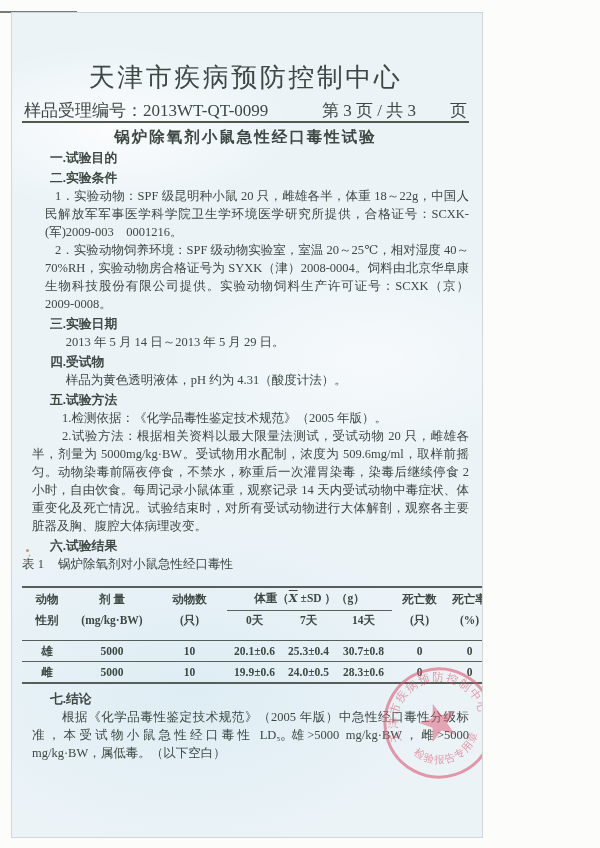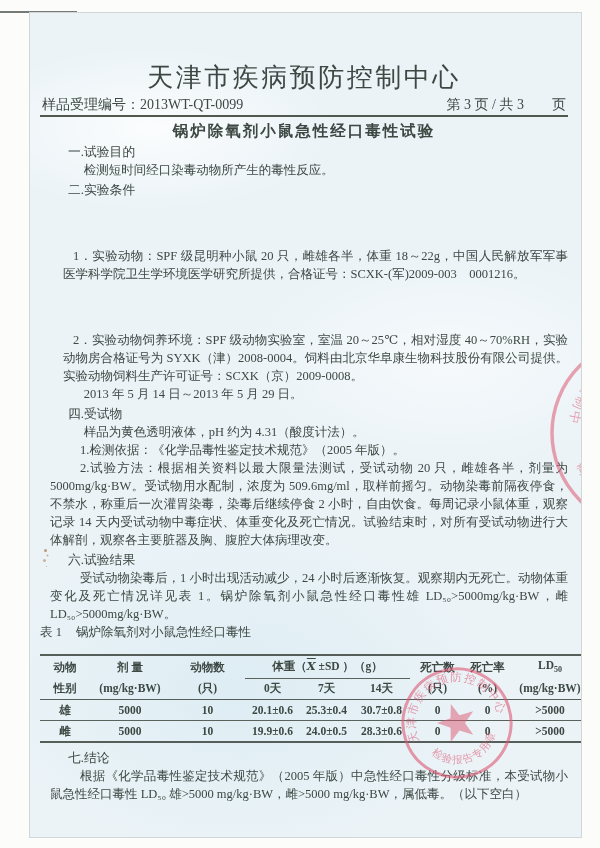--- a/index.html
+++ b/index.html
@@ -4,47 +4,47 @@
 <style>
   html,body{margin:0;padding:0;}
   body{
     width:600px;height:848px;position:relative;overflow:hidden;
     background:#fcfcfb;
     font-family:"Liberation Serif","DejaVu Serif",serif;
     color:#3d4843;
   }
   .scan-line{position:absolute;left:0;top:11px;width:77px;height:2px;background:#767b77;}
   .sheet{
-    position:absolute;left:29px;top:12px;width:553px;height:826px;box-sizing:border-box;
+    position:absolute;left:11px;top:12px;width:472px;height:826px;box-sizing:border-box;
     border:1px solid #d1d7d9;overflow:hidden;
     background:
       radial-gradient(ellipse 260px 120px at 22% 14%, rgba(255,255,255,.8), rgba(255,255,255,0) 70%),
       radial-gradient(ellipse 300px 160px at 76% 42%, rgba(255,255,255,.55), rgba(255,255,255,0) 70%),
       radial-gradient(ellipse 340px 220px at 38% 82%, rgba(210,232,241,.55), rgba(255,255,255,0) 75%),
       #ebf3f7;
   }
   .content{position:relative;padding:42px 13px 0 10px;}
   .org{font-size:26px;line-height:34px;text-align:center;letter-spacing:2.5px;margin-top:6px;font-weight:500;}
   .report{font-size:25px;line-height:32px;text-align:center;letter-spacing:10px;text-indent:10px;margin-top:6px;}
   .meta{display:flex;justify-content:space-between;align-items:flex-end;
-        font-size:14px;line-height:15px;margin-top:2px;padding:0 2px 3px 2px;
+        font-size:17px;line-height:15px;margin-top:8px;padding:0 2px 3px 2px;
         border-bottom:2px solid #51594f;}
   .subject{text-align:center;font-weight:bold;font-size:15.5px;line-height:20px;letter-spacing:2px;margin-top:4px;}
-  .sec{font-weight:normal;font-size:12.8px;line-height:18px;margin:2px 0 0 28px;}
+  .sec{font-weight:bold;font-size:12.8px;line-height:18px;margin:2px 0 0 28px;}
   .sec.mt{margin-top:6px;}
   .bp{margin:0 0 0 10px;font-size:12.5px;line-height:18px;text-align:justify;}
   .ind{text-indent:2.7em;}
-  .cond{margin-left:23px;text-indent:10px;margin-top:48px;}
+  .cond{margin-left:23px;text-indent:10px;}
   .mitem{margin-left:10px;text-indent:30px;}
   .tcaption{font-size:12.5px;line-height:18px;margin-top:0;}
   .tcaption .cap-label{margin-right:14px;}
   .rtable{width:100%;border-collapse:collapse;table-layout:fixed;font-size:11.5px;margin-top:2px;
           border-top:2px solid #555e58;border-bottom:2px solid #555e58;}
   .rtable td{text-align:center;padding:2px 0;line-height:15px;overflow:hidden;white-space:nowrap;font-weight:bold;}
-  .rtable tr.h2 td{border-bottom:1.6px solid #555e58;padding-bottom:3px;}
+  .rtable tr.h2 td{border-bottom:1.6px solid #555e58;padding-bottom:12px;}
   .rtable td.grp{border-bottom:1px solid #5a625c;}
   .rtable tbody tr.r1 td{border-bottom:1px solid #5a625c;}
   .rtable tbody td{padding:3px 0 2px 0;}
   .xbar{font-style:italic;text-decoration:overline;font-family:"DejaVu Serif",serif;}
   sub{font-size:8px;}
   .seal-main{position:absolute;left:359px;top:642px;}
   .seal-edge{position:absolute;left:495px;top:348px;}
   .speck{position:absolute;left:14px;top:536px;width:3px;height:3px;border-radius:50%;background:#b99c7a;
          box-shadow:2px 5px 0 -0.5px #c9ae8e, -1px 10px 0 0 #cdb396, 1px 16px 0 -1px #c4a98a;}
 </style>
@@ -59,36 +59,36 @@
     <div class="org">天津市疾病预防控制中心</div>
 
     <div class="meta">
       <span><span>样品受理编号：</span><span>2013WT-QT-0099</span></span>
       <span>第 3 页 / 共 3　　页</span>
     </div>
 
     <div class="subject">锅炉除氧剂小鼠急性经口毒性试验</div>
 
     <div class="sec">一.试验目的</div>
-    <p class="bp ind">检测短时间经口染毒动物所产生的毒性反应。</p>
 
     <div class="sec">二.实验条件</div>
     <p class="bp cond">1．实验动物：SPF 级昆明种小鼠 20 只，雌雄各半，体重 18～22g，中国人民解放军军事医学科学院卫生学环境医学研究所提供，合格证号：SCXK-(军)2009-003　0001216。</p>
     <p class="bp cond">2．实验动物饲养环境：SPF 级动物实验室，室温 20～25℃，相对湿度 40～70%RH，实验动物房合格证号为 SYXK（津）2008-0004。饲料由北京华阜康生物科技股份有限公司提供。实验动物饲料生产许可证号：SCXK（京）2009-0008。</p>
 
+    <div class="sec">三.实验日期</div>
     <p class="bp ind">2013 年 5 月 14 日～2013 年 5 月 29 日。</p>
 
     <div class="sec">四.受试物</div>
     <p class="bp ind">样品为黄色透明液体，pH 约为 4.31（酸度计法）。</p>
 
+    <div class="sec">五.试验方法</div>
     <p class="bp mitem">1.检测依据：《化学品毒性鉴定技术规范》（2005 年版）。</p>
     <p class="bp mitem">2.试验方法：根据相关资料以最大限量法测试，受试动物 20 只，雌雄各半，剂量为 5000mg/kg·BW。受试物用水配制，浓度为 509.6mg/ml，取样前摇匀。动物染毒前隔夜停食，不禁水，称重后一次灌胃染毒，染毒后继续停食 2 小时，自由饮食。每周记录小鼠体重，观察记录 14 天内受试动物中毒症状、体重变化及死亡情况。试验结束时，对所有受试动物进行大体解剖，观察各主要脏器及胸、腹腔大体病理改变。</p>
 
     <div class="sec">六.试验结果</div>
-    <p class="bp mitem">受试动物染毒后，1 小时出现活动减少，24 小时后逐渐恢复。观察期内无死亡。动物体重变化及死亡情况详见表 1。锅炉除氧剂小鼠急性经口毒性雄 LD₅₀&gt;5000mg/kg·BW，雌 LD₅₀&gt;5000mg/kg·BW。</p>
 
     <p class="tcaption"><span class="cap-label">表 1</span><span>锅炉除氧剂对小鼠急性经口毒性</span></p>
 
     <table class="rtable">
       <colgroup>
         <col style="width:50px">
           <col style="width:80px">
           <col style="width:75px">
         <col style="width:55px">
           <col style="width:53px">

